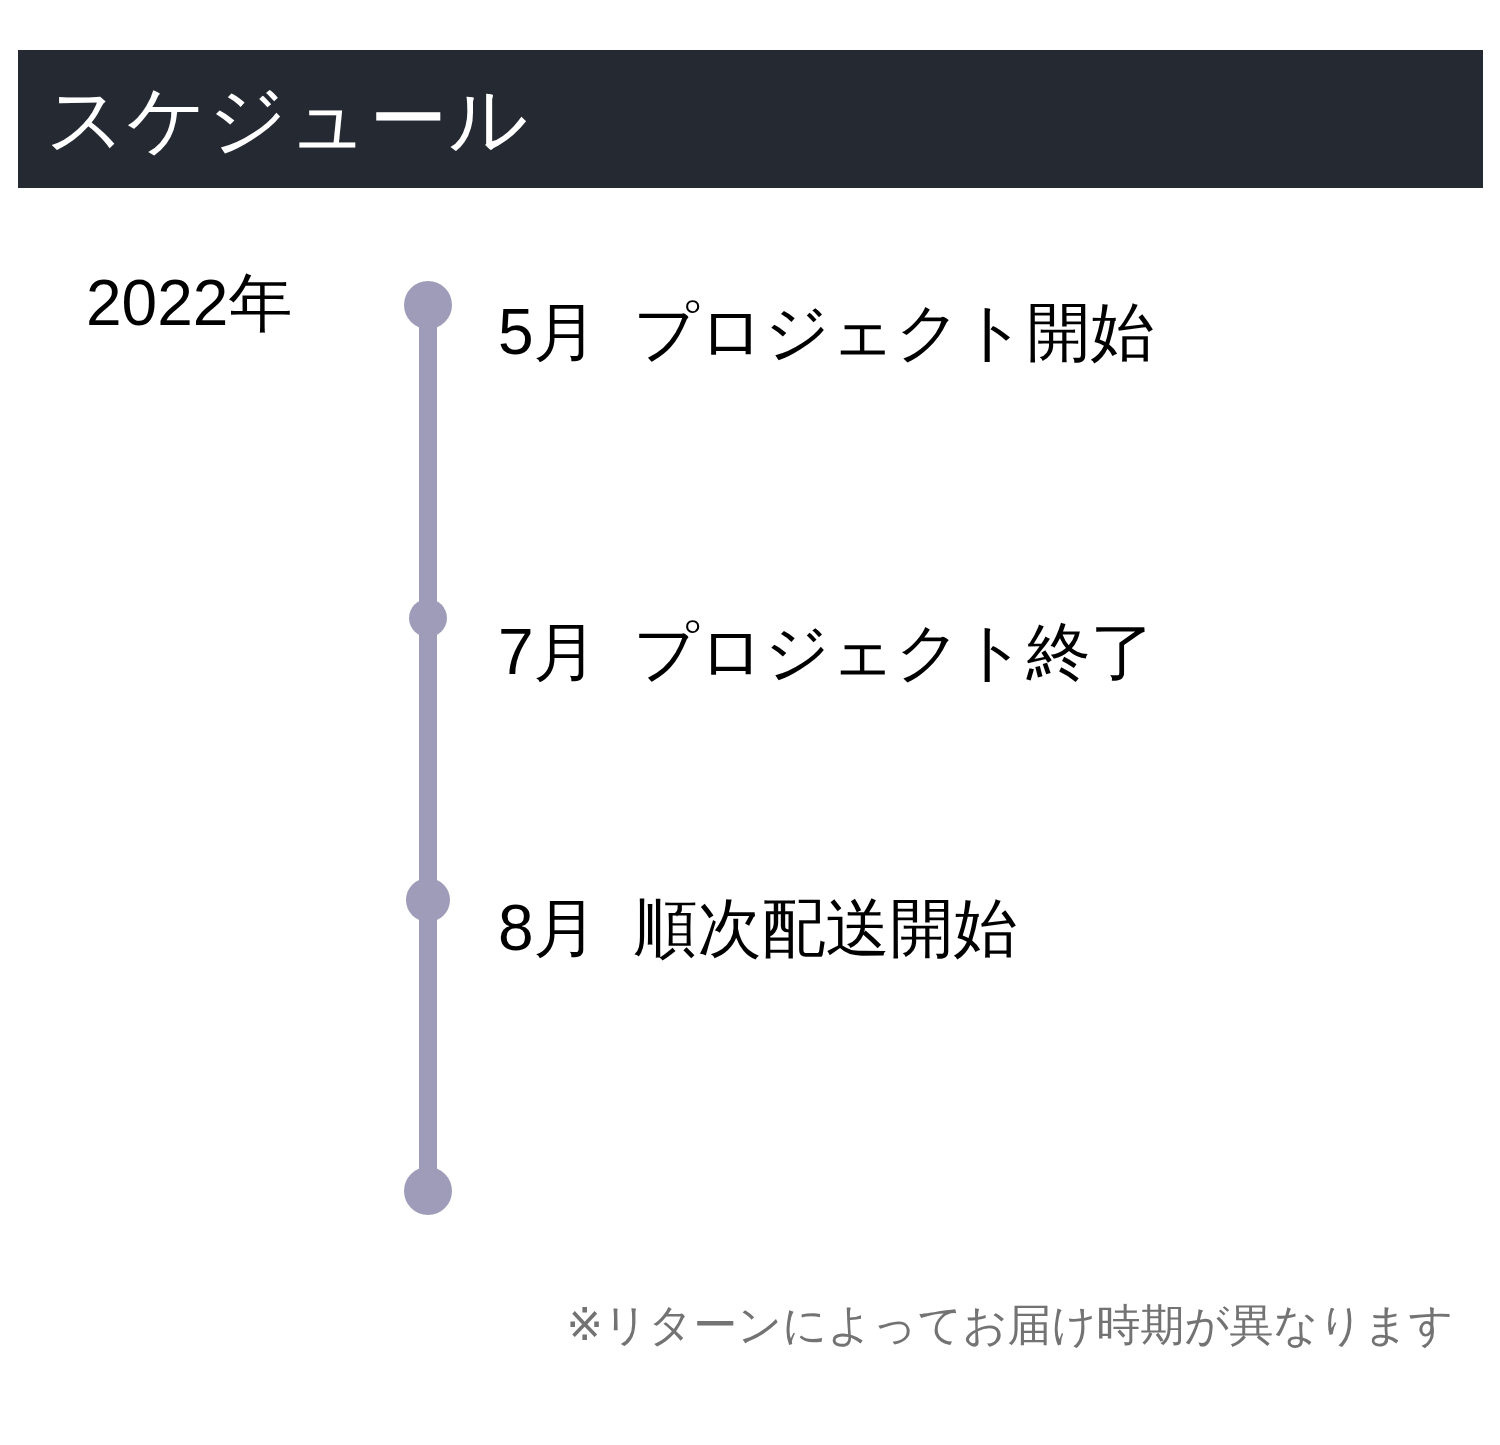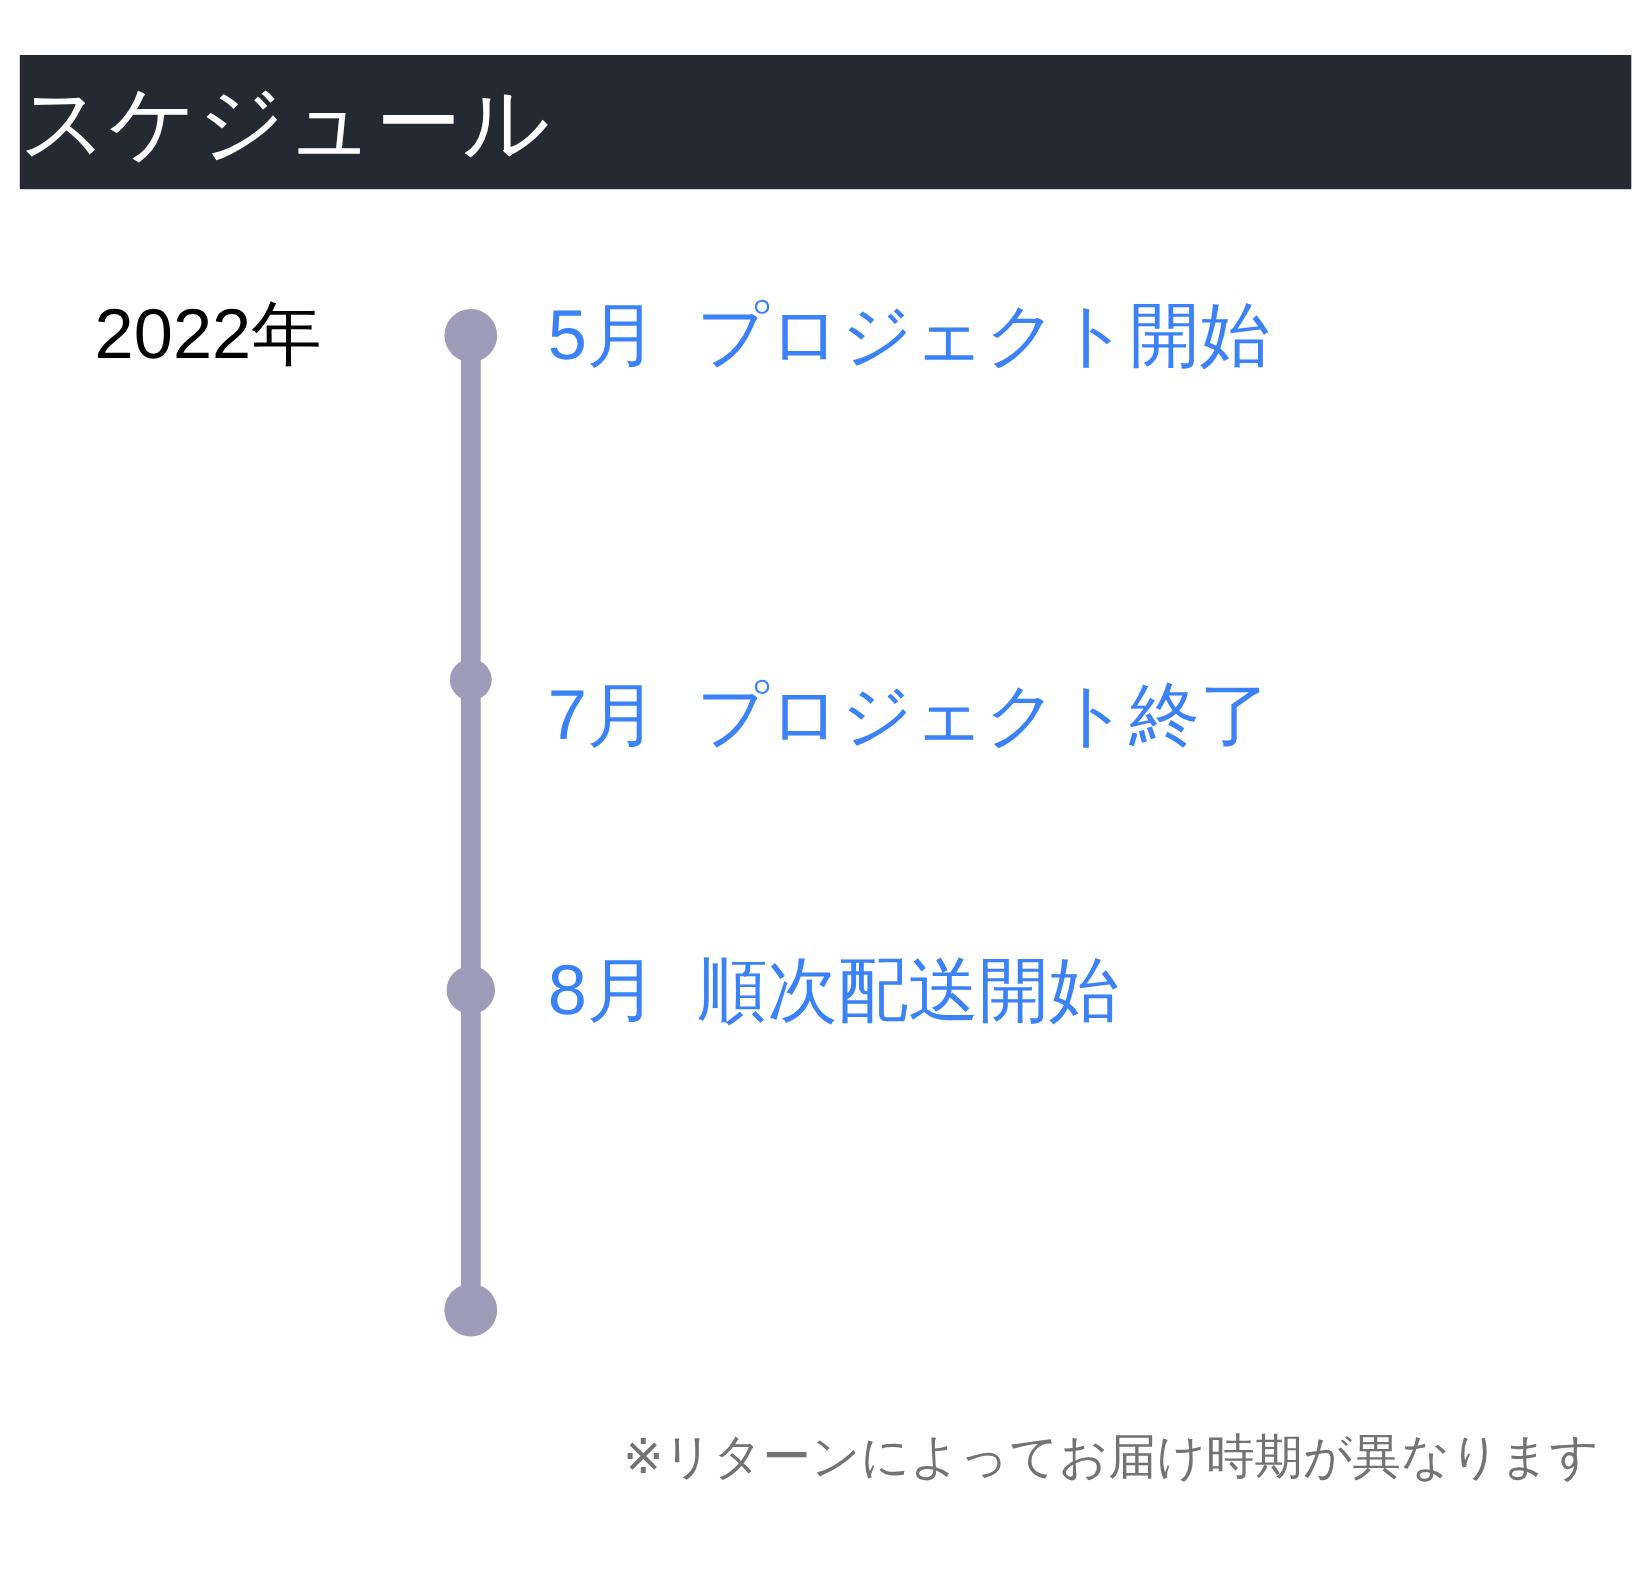--- a/index.html
+++ b/index.html
@@ -15,25 +15,26 @@
     overflow: hidden;
     position: relative;
   }
 
   
   .header-bar {
     position: absolute;
     left: 18px;
     top: 50px;
     width: 1465px;
-    height: 122px;
+    height: 138px;
     background: #242932;
     display: flex;
     align-items: center;
     box-sizing: border-box;
+    padding-left: 28px;
   }
   .header-title {
     color: #ffffff;
     font-size: 78px;
     line-height: 1;
     letter-spacing: 1px;
     font-weight: 400;
     white-space: nowrap;
   }
 
@@ -69,22 +70,23 @@
     position: absolute;
     border-radius: 50%;
     background: #9e9cb9;
   }
 
   .entry {
     position: absolute;
     white-space: nowrap;
     font-size: 64px;
     line-height: 1;
-    color: #3b82f6;
+    color: #000000;
     left: 498px;
+    margin-top: 28px;
   }
   .entry .month { }
   .entry .gap { display: inline-block; width: 36px; }
   .entry .desc { }
 
   
   .footnote {
     position: absolute;
     left: 560px;
     top: 1295px;
@@ -114,21 +116,21 @@
 
   <div class="node" style="left:404px; top:281px; width:48px; height:48px;"></div>
   <div class="node" style="left:409px; top:599px; width:38px; height:38px;"></div>
   <div class="node" style="left:406px; top:878px; width:44px; height:44px;"></div>
   <div class="node" style="left:404px; top:1167px; width:48px; height:48px;"></div>
 
   <div class="entry" style="top:272px;">
     <span class="month">5月</span><span class="gap"></span><span class="desc">プロジェクト開始</span>
   </div>
 
-  <div class="entry" style="top:618px;">
+  <div class="entry" style="top:592px;">
     <span class="month">7月</span><span class="gap"></span><span class="desc">プロジェクト終了</span>
   </div>
 
   <div class="entry" style="top:868px;">
     <span class="month">8月</span><span class="gap"></span><span class="desc">順次配送開始</span>
   </div>
 
 
 </div>
 

